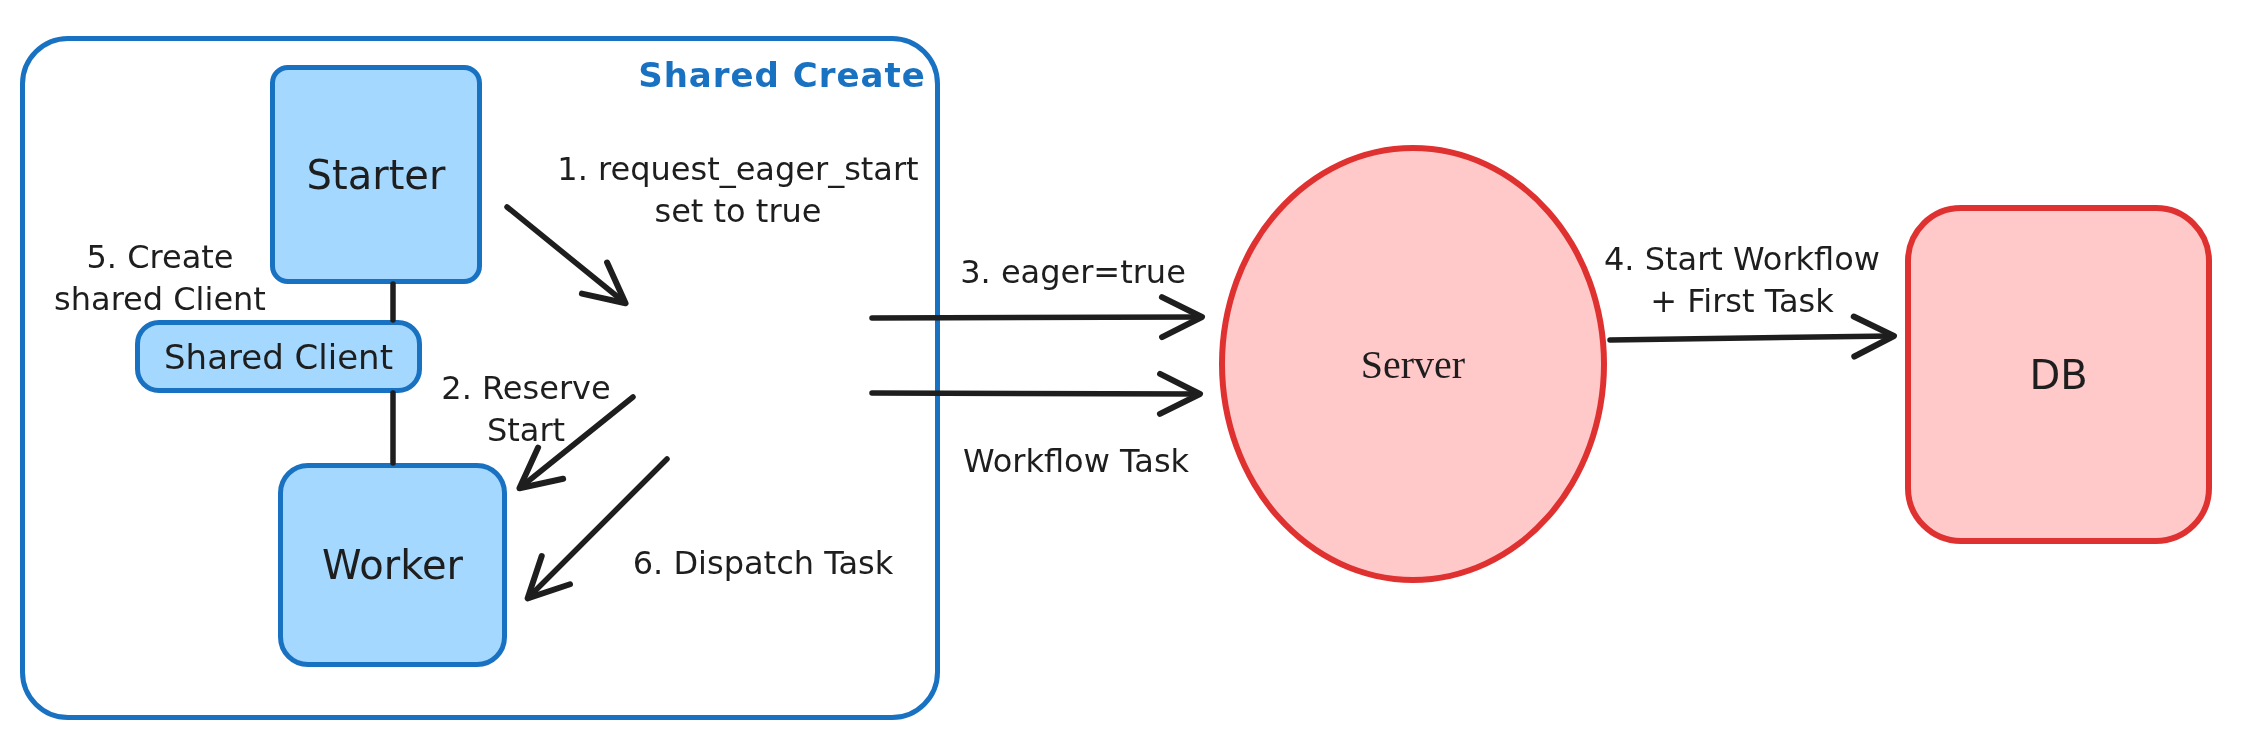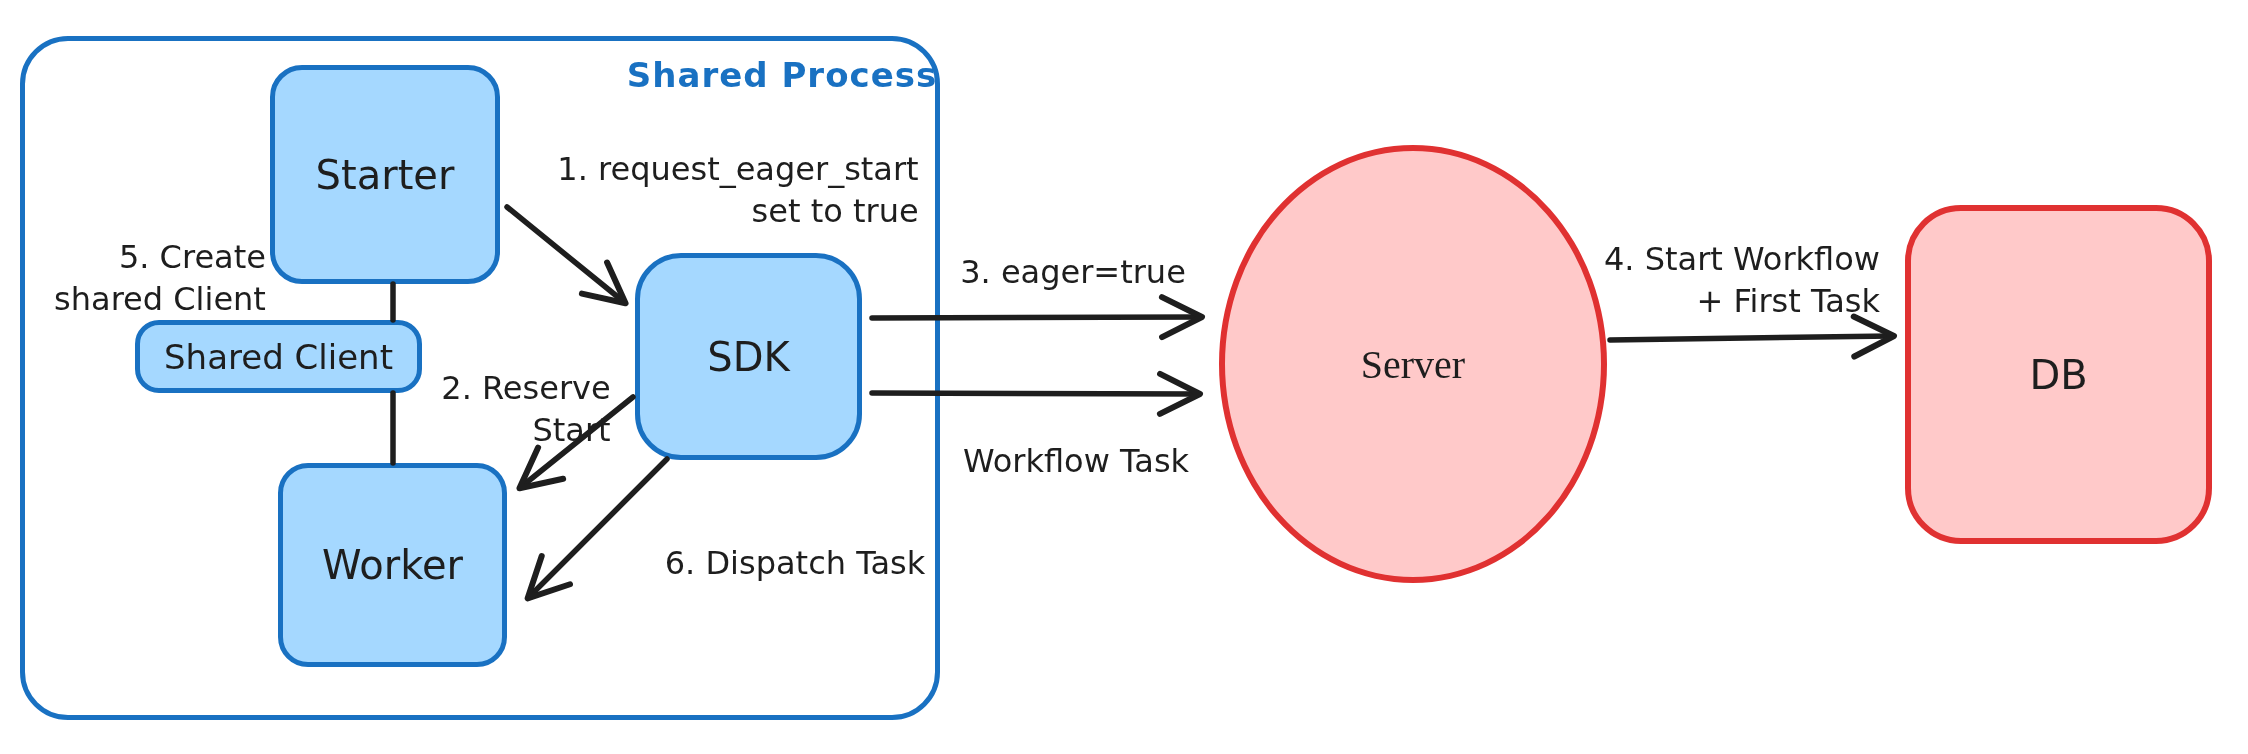--- a/index.html
+++ b/index.html
@@ -52,40 +52,40 @@
     color: var(--ink);
   }
   .node.blue {
     background: var(--blue-fill);
     border: 5px solid var(--blue-stroke);
   }
   .node.red {
     background: var(--red-fill);
     border: 6px solid var(--red-stroke);
   }
-  .node-starter { left: 270px; top: 65px;  width: 230px; height: 219px; border-radius: 32px; }
+  .node-starter { left: 270px; top: 65px;  width: 212px; height: 219px; border-radius: 18px; }
   .node-shared-client { left: 135px; top: 320px; width: 287px; height: 73px; border-radius: 24px; font-size: 34px; }
   .node-worker  { left: 278px; top: 463px; width: 229px; height: 204px; border-radius: 30px; }
   .node-sdk     { left: 635px; top: 253px; width: 227px; height: 207px; border-radius: 46px; }
   .node-server  { left: 1219px; top: 145px; width: 388px; height: 438px; border-radius: 50%; font-family: Liberation Serif, serif; }
   .node-db      { left: 1905px; top: 193px; width: 307px; height: 339px; border-radius: 56px; margin-top: 12px; }
   
   .annot {
     position: absolute;
     transform: translate(-50%, -50%);
-    text-align: right;
+    text-align: center;
     font-size: 32px;
     line-height: 1.32;
     white-space: nowrap;
     color: var(--ink);
   }
   .annot-create    { left: 160px;  top: 278px; }
   .annot-eager-start { left: 738px; top: 190px; }
   .annot-reserve   { left: 526px;  top: 409px; }
-  .annot-dispatch  { left: 763px;  top: 563px; margin-left: 32px; }
+  .annot-dispatch  { left: 763px;  top: 563px; }
   .annot-eager-true { left: 1073px; top: 272px; }
   .annot-first-wft { left: 1076px; top: 461px; }
   .annot-start-wf  { left: 1742px; top: 280px; }
   
   .connector-layer {
     position: absolute;
     inset: 0;
     width: 2248px; height: 754px;
     pointer-events: none;
   }
@@ -102,37 +102,34 @@
     stroke-linejoin: round;
     fill: none;
   }
 </style>
 </head>
 <body>
 
 <div class="canvas">
 
   <div class="outer-box"></div>
-  <div class="sp-label">Shared Process</div>
+  <div class="sp-label">Shared Create</div>
 
   <div class="node blue node-starter">
     <span>Starter</span>
   </div>
 
   <div class="node blue node-shared-client">
     <span>Shared Client</span>
   </div>
 
   <div class="node blue node-worker">
     <span>Worker</span>
   </div>
 
-  <div class="node blue node-sdk">
-    <span>SDK</span>
-  </div>
 
   <div class="node red node-server">
     <span>Server</span>
   </div>
 
   <div class="node red node-db">
     <span>DB</span>
   </div>
 
   <div class="annot annot-create">

